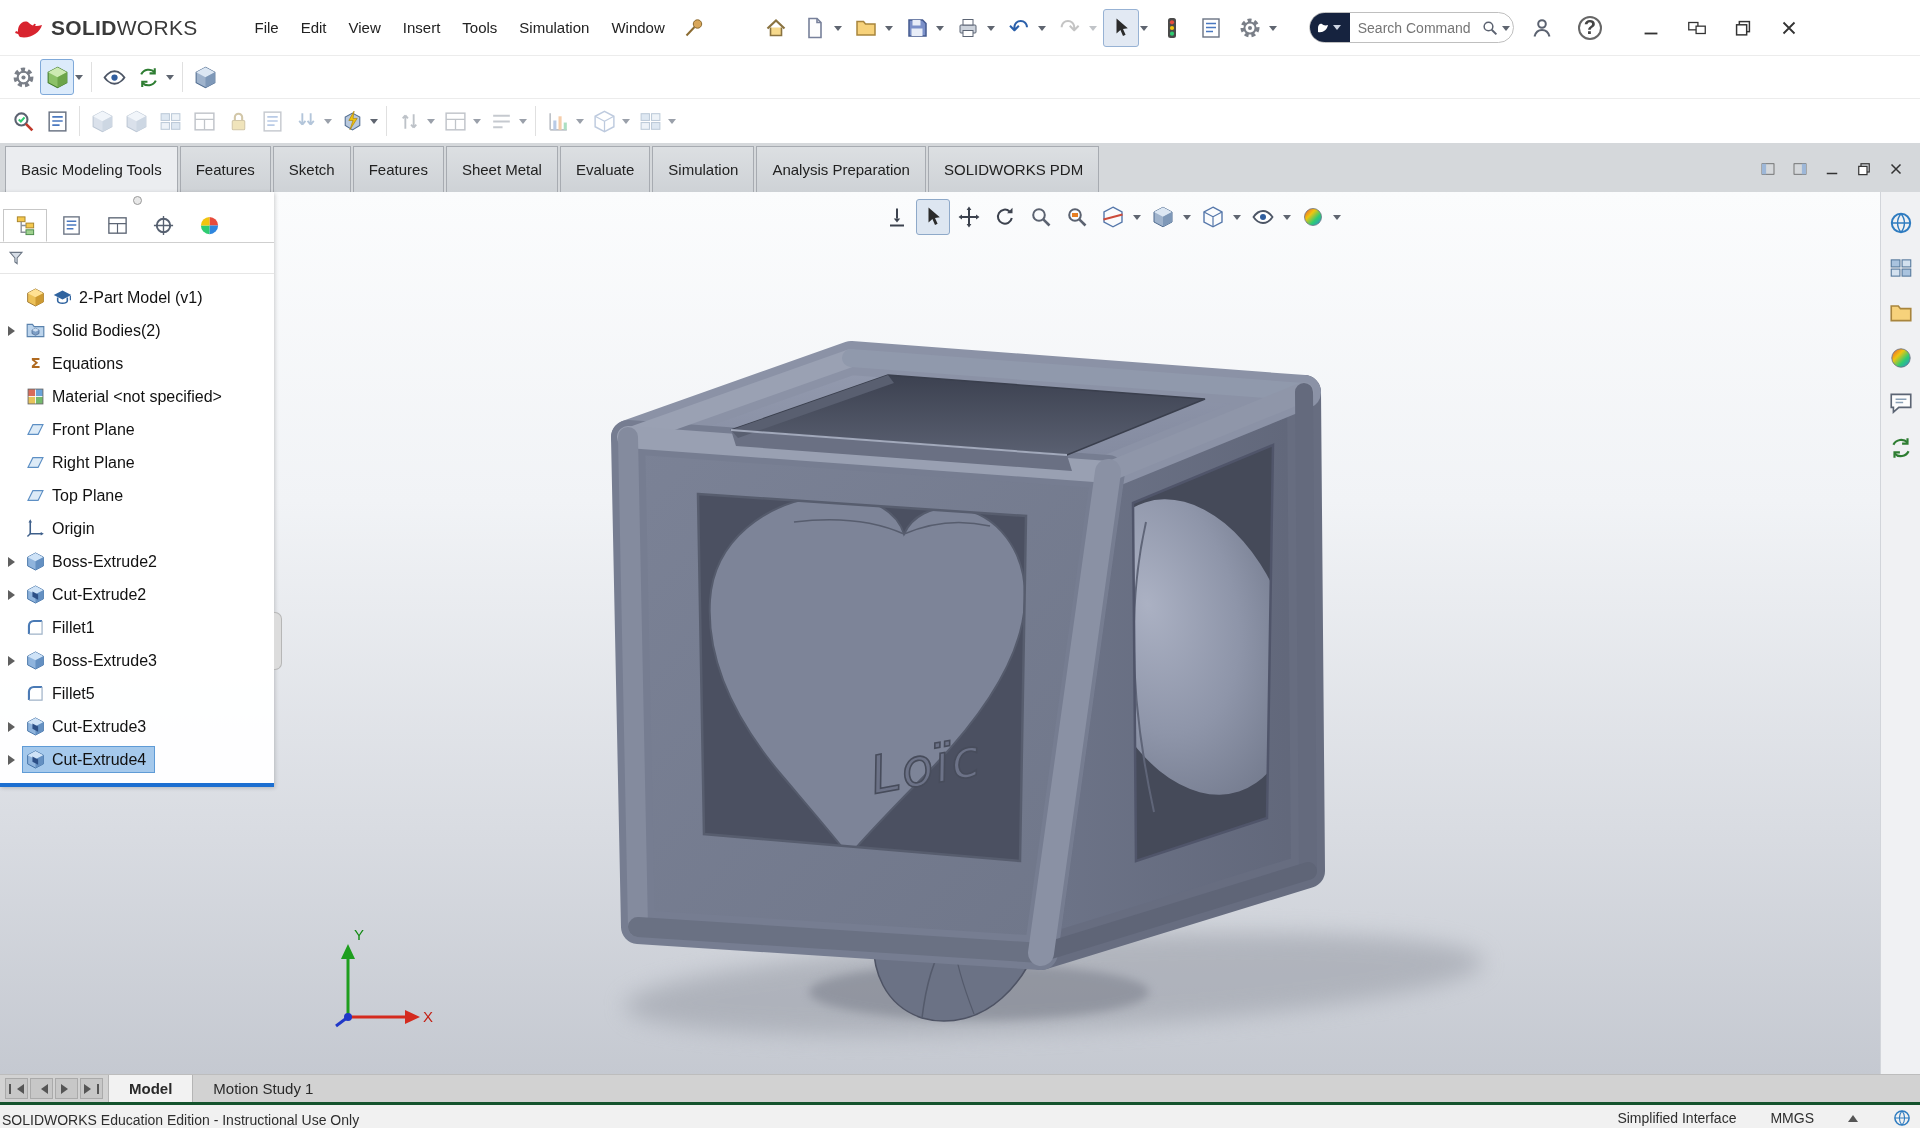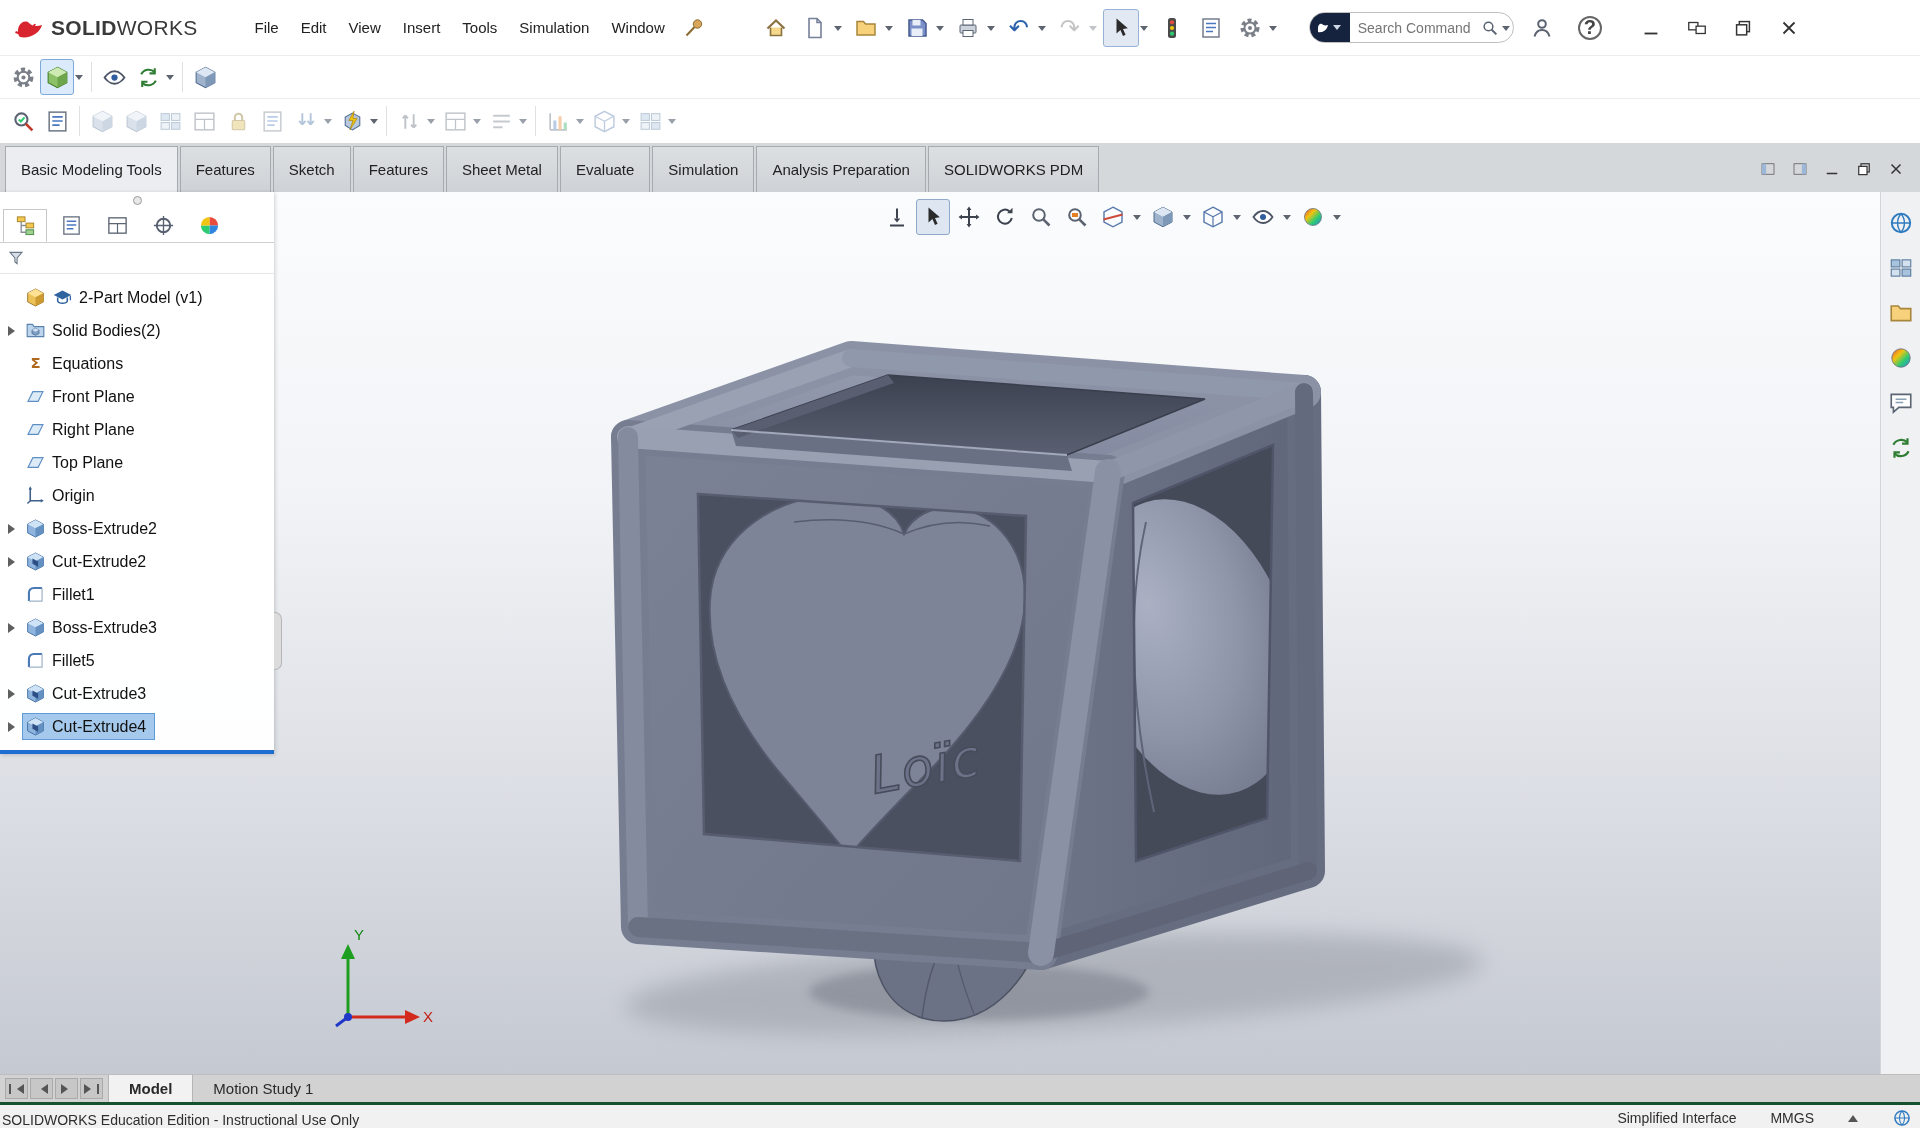--- a/index.html
+++ b/index.html
@@ -949,20 +949,29 @@
               <svg class="tico">
                 <use href="#s-sigma"></use>
               </svg>
               <span class="tlabel">Equations</span>
             </span>
         </div>
         <div class="trow">
           <span class="texp"></span>
           <span class="rowbody">
               <svg class="tico">
+                <use href="#s-material"></use>
+              </svg>
+              <span class="tlabel">Material &lt;not specified&gt;</span>
+            </span>
+        </div>
+        <div class="trow">
+          <span class="texp"></span>
+          <span class="rowbody">
+              <svg class="tico">
                 <use href="#s-plane"></use>
               </svg>
               <span class="tlabel">Front Plane</span>
             </span>
         </div>
         <div class="trow">
           <span class="texp"></span>
           <span class="rowbody">
               <svg class="tico">
                 <use href="#s-plane"></use>

